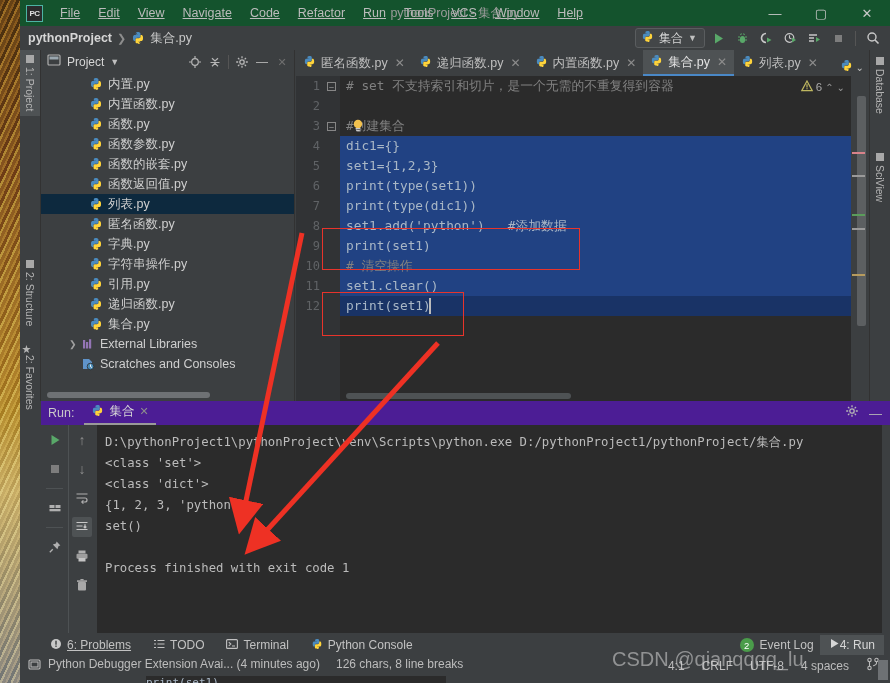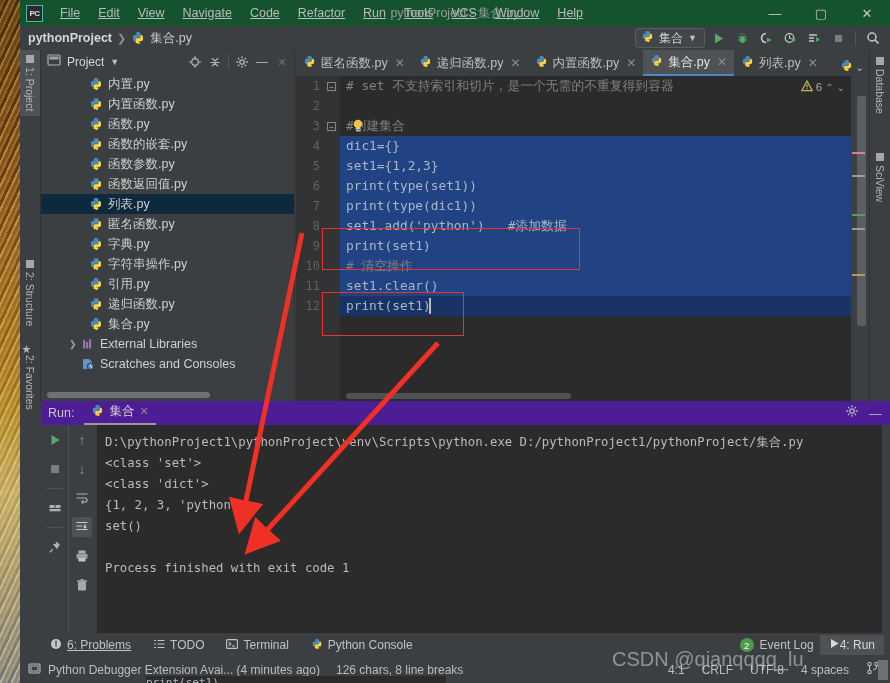--- a/index.html
+++ b/index.html
@@ -135,21 +135,21 @@
   .t2i{ display:flex; align-items:center; gap:5px; font-size:12px; color:#c2c2c2;
     margin-right:22px; white-space:nowrap; }
   .t2i u{ text-decoration:underline; }
   .t2r{ margin-left:auto; display:flex; align-items:center; gap:6px; padding-right:6px; }
   .badge{ width:14px; height:14px; border-radius:7px; background:#4a9c4a; color:#fff;
     font-size:9.5px; display:flex; align-items:center; justify-content:center; }
   .runtab2{ display:flex; align-items:center; background:#4e5254;
     padding:3px 9px; font-size:12px; color:#d6d6d6; }
 
   .status{ position:absolute; left:20px; top:657px; width:870px; height:26px;
-    background:#3c3f41; display:flex; align-items:center; padding-left:8px; }
+    background:#3c3f41; display:flex; align-items:flex-start; padding-left:8px; }
   .status .si{ font-size:12px; color:#bdbdbd; margin-right:16px; white-space:nowrap; }
   .sright{ margin-left:auto; display:flex; align-items:center; gap:17px; padding-right:10px; }
 
   .watermark{ position:absolute; left:612px; top:648px; font-size:20px;
     color:rgba(215,215,215,0.55); font-family:"Liberation Sans", sans-serif;
     white-space:nowrap; pointer-events:none; }
 
   
   .redbox{ position:absolute; border:1.6px solid #e8342b; }
   svg.arrows{ position:absolute; left:0; top:0; width:890px; height:683px;
@@ -328,35 +328,35 @@
             <span>内置函数.py</span>
           </div>
         <div class="row" style="top:40px;">
             <span class="ind" style="width:48px;"></span>
             <span class="pyico"><svg width="14" height="14" viewBox="0 0 16 16">
                 <path d="M7.7 1.2c-2 0-2.2 1-2.2 1.7v1.3h2.3v.5H4.3c-.9 0-1.7.6-1.9 1.7-.2 1.2-.2 2 0 3.2.2 1 .8 1.7 1.7 1.7h1V9.6c0-1 .9-1.9 1.9-1.9h2.3c.8 0 1.5-.7 1.5-1.5V2.9c0-.8-.6-1.4-1.5-1.6-.5-.1-1-.1-1.6-.1z" fill="#4b8bbe"></path>
                 <path d="M8.3 14.8c2 0 2.2-1 2.2-1.7v-1.3H8.2v-.5h3.5c.9 0 1.7-.6 1.9-1.7.2-1.2.2-2 0-3.2-.2-1-.8-1.7-1.7-1.7h-1v1.7c0 1-.9 1.9-1.9 1.9H6.7c-.8 0-1.5.7-1.5 1.5v2.7c0 .8.6 1.4 1.5 1.6.5.1 1 .1 1.6.1z" fill="#ffd43b"></path>
               </svg></span>
             <span>函数.py</span>
           </div>
+        <div class="row" style="top:60px;">
+            <span class="ind" style="width:48px;"></span>
+            <span class="pyico"><svg width="14" height="14" viewBox="0 0 16 16">
+                <path d="M7.7 1.2c-2 0-2.2 1-2.2 1.7v1.3h2.3v.5H4.3c-.9 0-1.7.6-1.9 1.7-.2 1.2-.2 2 0 3.2.2 1 .8 1.7 1.7 1.7h1V9.6c0-1 .9-1.9 1.9-1.9h2.3c.8 0 1.5-.7 1.5-1.5V2.9c0-.8-.6-1.4-1.5-1.6-.5-.1-1-.1-1.6-.1z" fill="#4b8bbe"></path>
+                <path d="M8.3 14.8c2 0 2.2-1 2.2-1.7v-1.3H8.2v-.5h3.5c.9 0 1.7-.6 1.9-1.7.2-1.2.2-2 0-3.2-.2-1-.8-1.7-1.7-1.7h-1v1.7c0 1-.9 1.9-1.9 1.9H6.7c-.8 0-1.5.7-1.5 1.5v2.7c0 .8.6 1.4 1.5 1.6.5.1 1 .1 1.6.1z" fill="#ffd43b"></path>
+              </svg></span>
+            <span>函数参数.py</span>
+          </div>
         <div class="row" style="top:80px;">
             <span class="ind" style="width:48px;"></span>
             <span class="pyico"><svg width="14" height="14" viewBox="0 0 16 16">
                 <path d="M7.7 1.2c-2 0-2.2 1-2.2 1.7v1.3h2.3v.5H4.3c-.9 0-1.7.6-1.9 1.7-.2 1.2-.2 2 0 3.2.2 1 .8 1.7 1.7 1.7h1V9.6c0-1 .9-1.9 1.9-1.9h2.3c.8 0 1.5-.7 1.5-1.5V2.9c0-.8-.6-1.4-1.5-1.6-.5-.1-1-.1-1.6-.1z" fill="#4b8bbe"></path>
                 <path d="M8.3 14.8c2 0 2.2-1 2.2-1.7v-1.3H8.2v-.5h3.5c.9 0 1.7-.6 1.9-1.7.2-1.2.2-2 0-3.2-.2-1-.8-1.7-1.7-1.7h-1v1.7c0 1-.9 1.9-1.9 1.9H6.7c-.8 0-1.5.7-1.5 1.5v2.7c0 .8.6 1.4 1.5 1.6.5.1 1 .1 1.6.1z" fill="#ffd43b"></path>
               </svg></span>
             <span>函数的嵌套.py</span>
-          </div>
-        <div class="row" style="top:60px;">
-            <span class="ind" style="width:48px;"></span>
-            <span class="pyico"><svg width="14" height="14" viewBox="0 0 16 16">
-                <path d="M7.7 1.2c-2 0-2.2 1-2.2 1.7v1.3h2.3v.5H4.3c-.9 0-1.7.6-1.9 1.7-.2 1.2-.2 2 0 3.2.2 1 .8 1.7 1.7 1.7h1V9.6c0-1 .9-1.9 1.9-1.9h2.3c.8 0 1.5-.7 1.5-1.5V2.9c0-.8-.6-1.4-1.5-1.6-.5-.1-1-.1-1.6-.1z" fill="#4b8bbe"></path>
-                <path d="M8.3 14.8c2 0 2.2-1 2.2-1.7v-1.3H8.2v-.5h3.5c.9 0 1.7-.6 1.9-1.7.2-1.2.2-2 0-3.2-.2-1-.8-1.7-1.7-1.7h-1v1.7c0 1-.9 1.9-1.9 1.9H6.7c-.8 0-1.5.7-1.5 1.5v2.7c0 .8.6 1.4 1.5 1.6.5.1 1 .1 1.6.1z" fill="#ffd43b"></path>
-              </svg></span>
-            <span>函数参数.py</span>
           </div>
         <div class="row" style="top:100px;">
             <span class="ind" style="width:48px;"></span>
             <span class="pyico"><svg width="14" height="14" viewBox="0 0 16 16">
                 <path d="M7.7 1.2c-2 0-2.2 1-2.2 1.7v1.3h2.3v.5H4.3c-.9 0-1.7.6-1.9 1.7-.2 1.2-.2 2 0 3.2.2 1 .8 1.7 1.7 1.7h1V9.6c0-1 .9-1.9 1.9-1.9h2.3c.8 0 1.5-.7 1.5-1.5V2.9c0-.8-.6-1.4-1.5-1.6-.5-.1-1-.1-1.6-.1z" fill="#4b8bbe"></path>
                 <path d="M8.3 14.8c2 0 2.2-1 2.2-1.7v-1.3H8.2v-.5h3.5c.9 0 1.7-.6 1.9-1.7.2-1.2.2-2 0-3.2-.2-1-.8-1.7-1.7-1.7h-1v1.7c0 1-.9 1.9-1.9 1.9H6.7c-.8 0-1.5.7-1.5 1.5v2.7c0 .8.6 1.4 1.5 1.6.5.1 1 .1 1.6.1z" fill="#ffd43b"></path>
               </svg></span>
             <span>函数返回值.py</span>
           </div>
         <div class="row sel" style="top:120px;">

